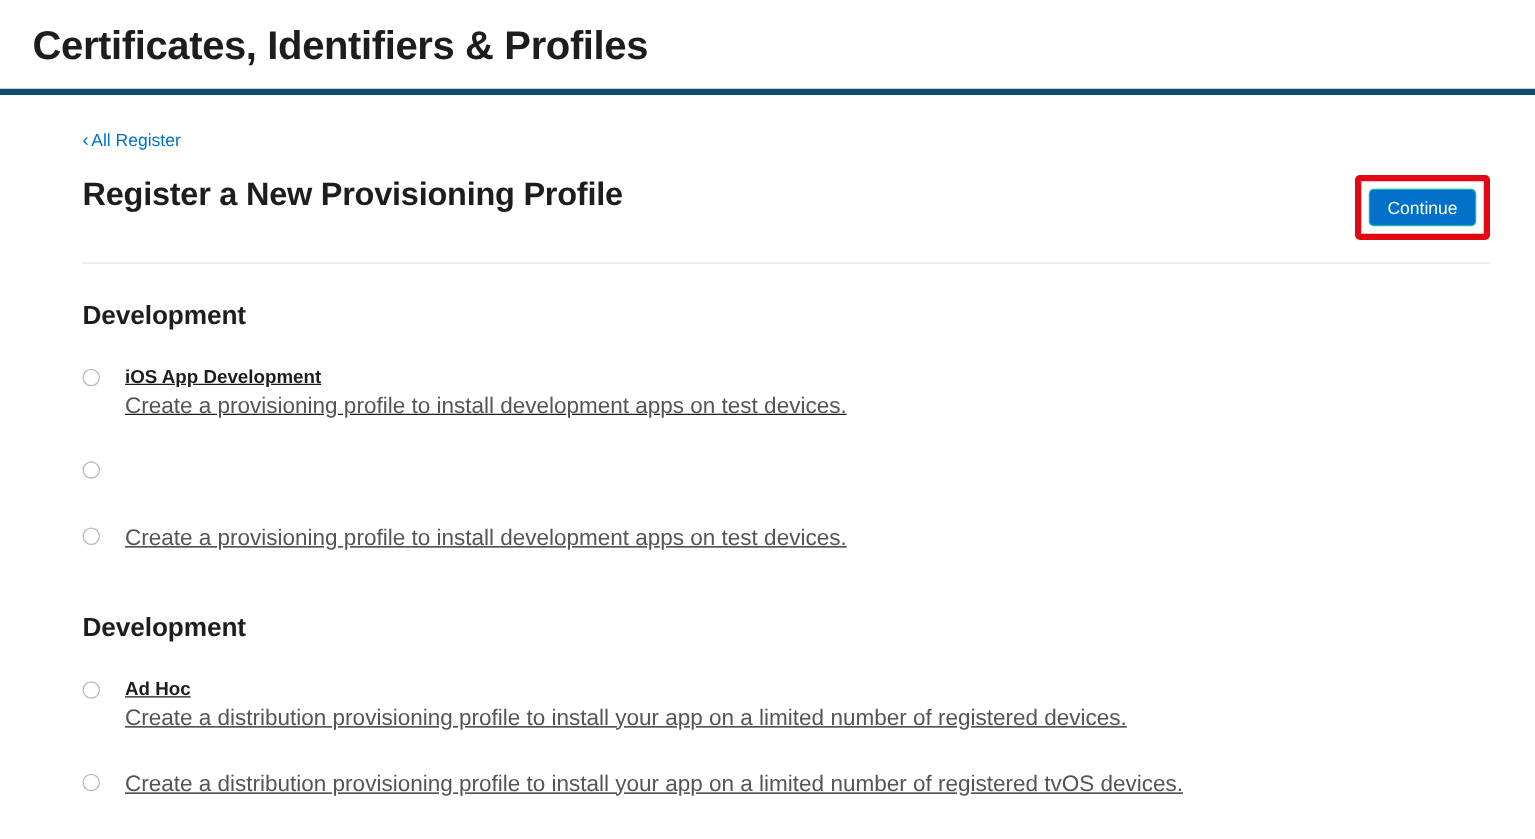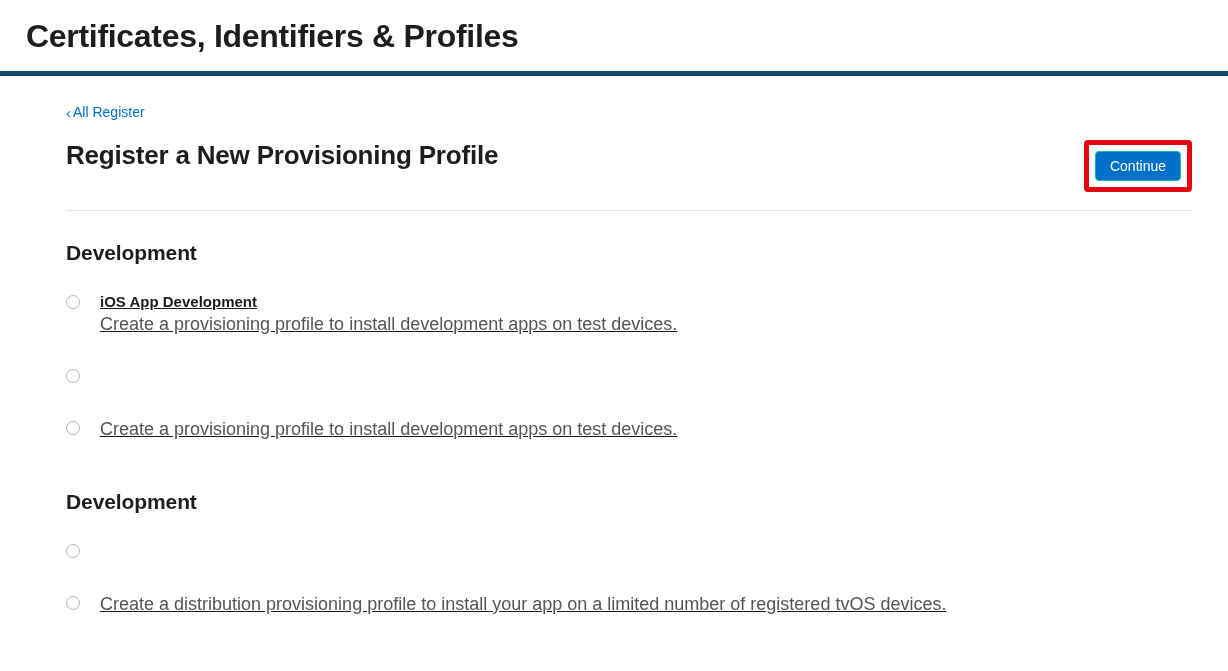--- a/index.html
+++ b/index.html
@@ -154,20 +154,24 @@
     <div class="opt-text">
       <div class="opt-desc">Create a provisioning profile to install development apps on test devices.</div>
     </div>
   </div>
 
   
   <div class="section-title">Development</div>
 
   <div class="option-row">
     <div class="radio-col"><span class="radio"></span></div>
+    <div class="opt-text">
+      <div class="opt-title">Ad Hoc</div>
+      <div class="opt-desc">Create a distribution provisioning profile to install your app on a limited number of registered devices.</div>
+    </div>
   </div>
 
   <div class="option-row">
     <div class="radio-col"><span class="radio"></span></div>
     <div class="opt-text">
       <div class="opt-desc">Create a distribution provisioning profile to install your app on a limited number of registered tvOS devices.</div>
     </div>
   </div>
 
   

